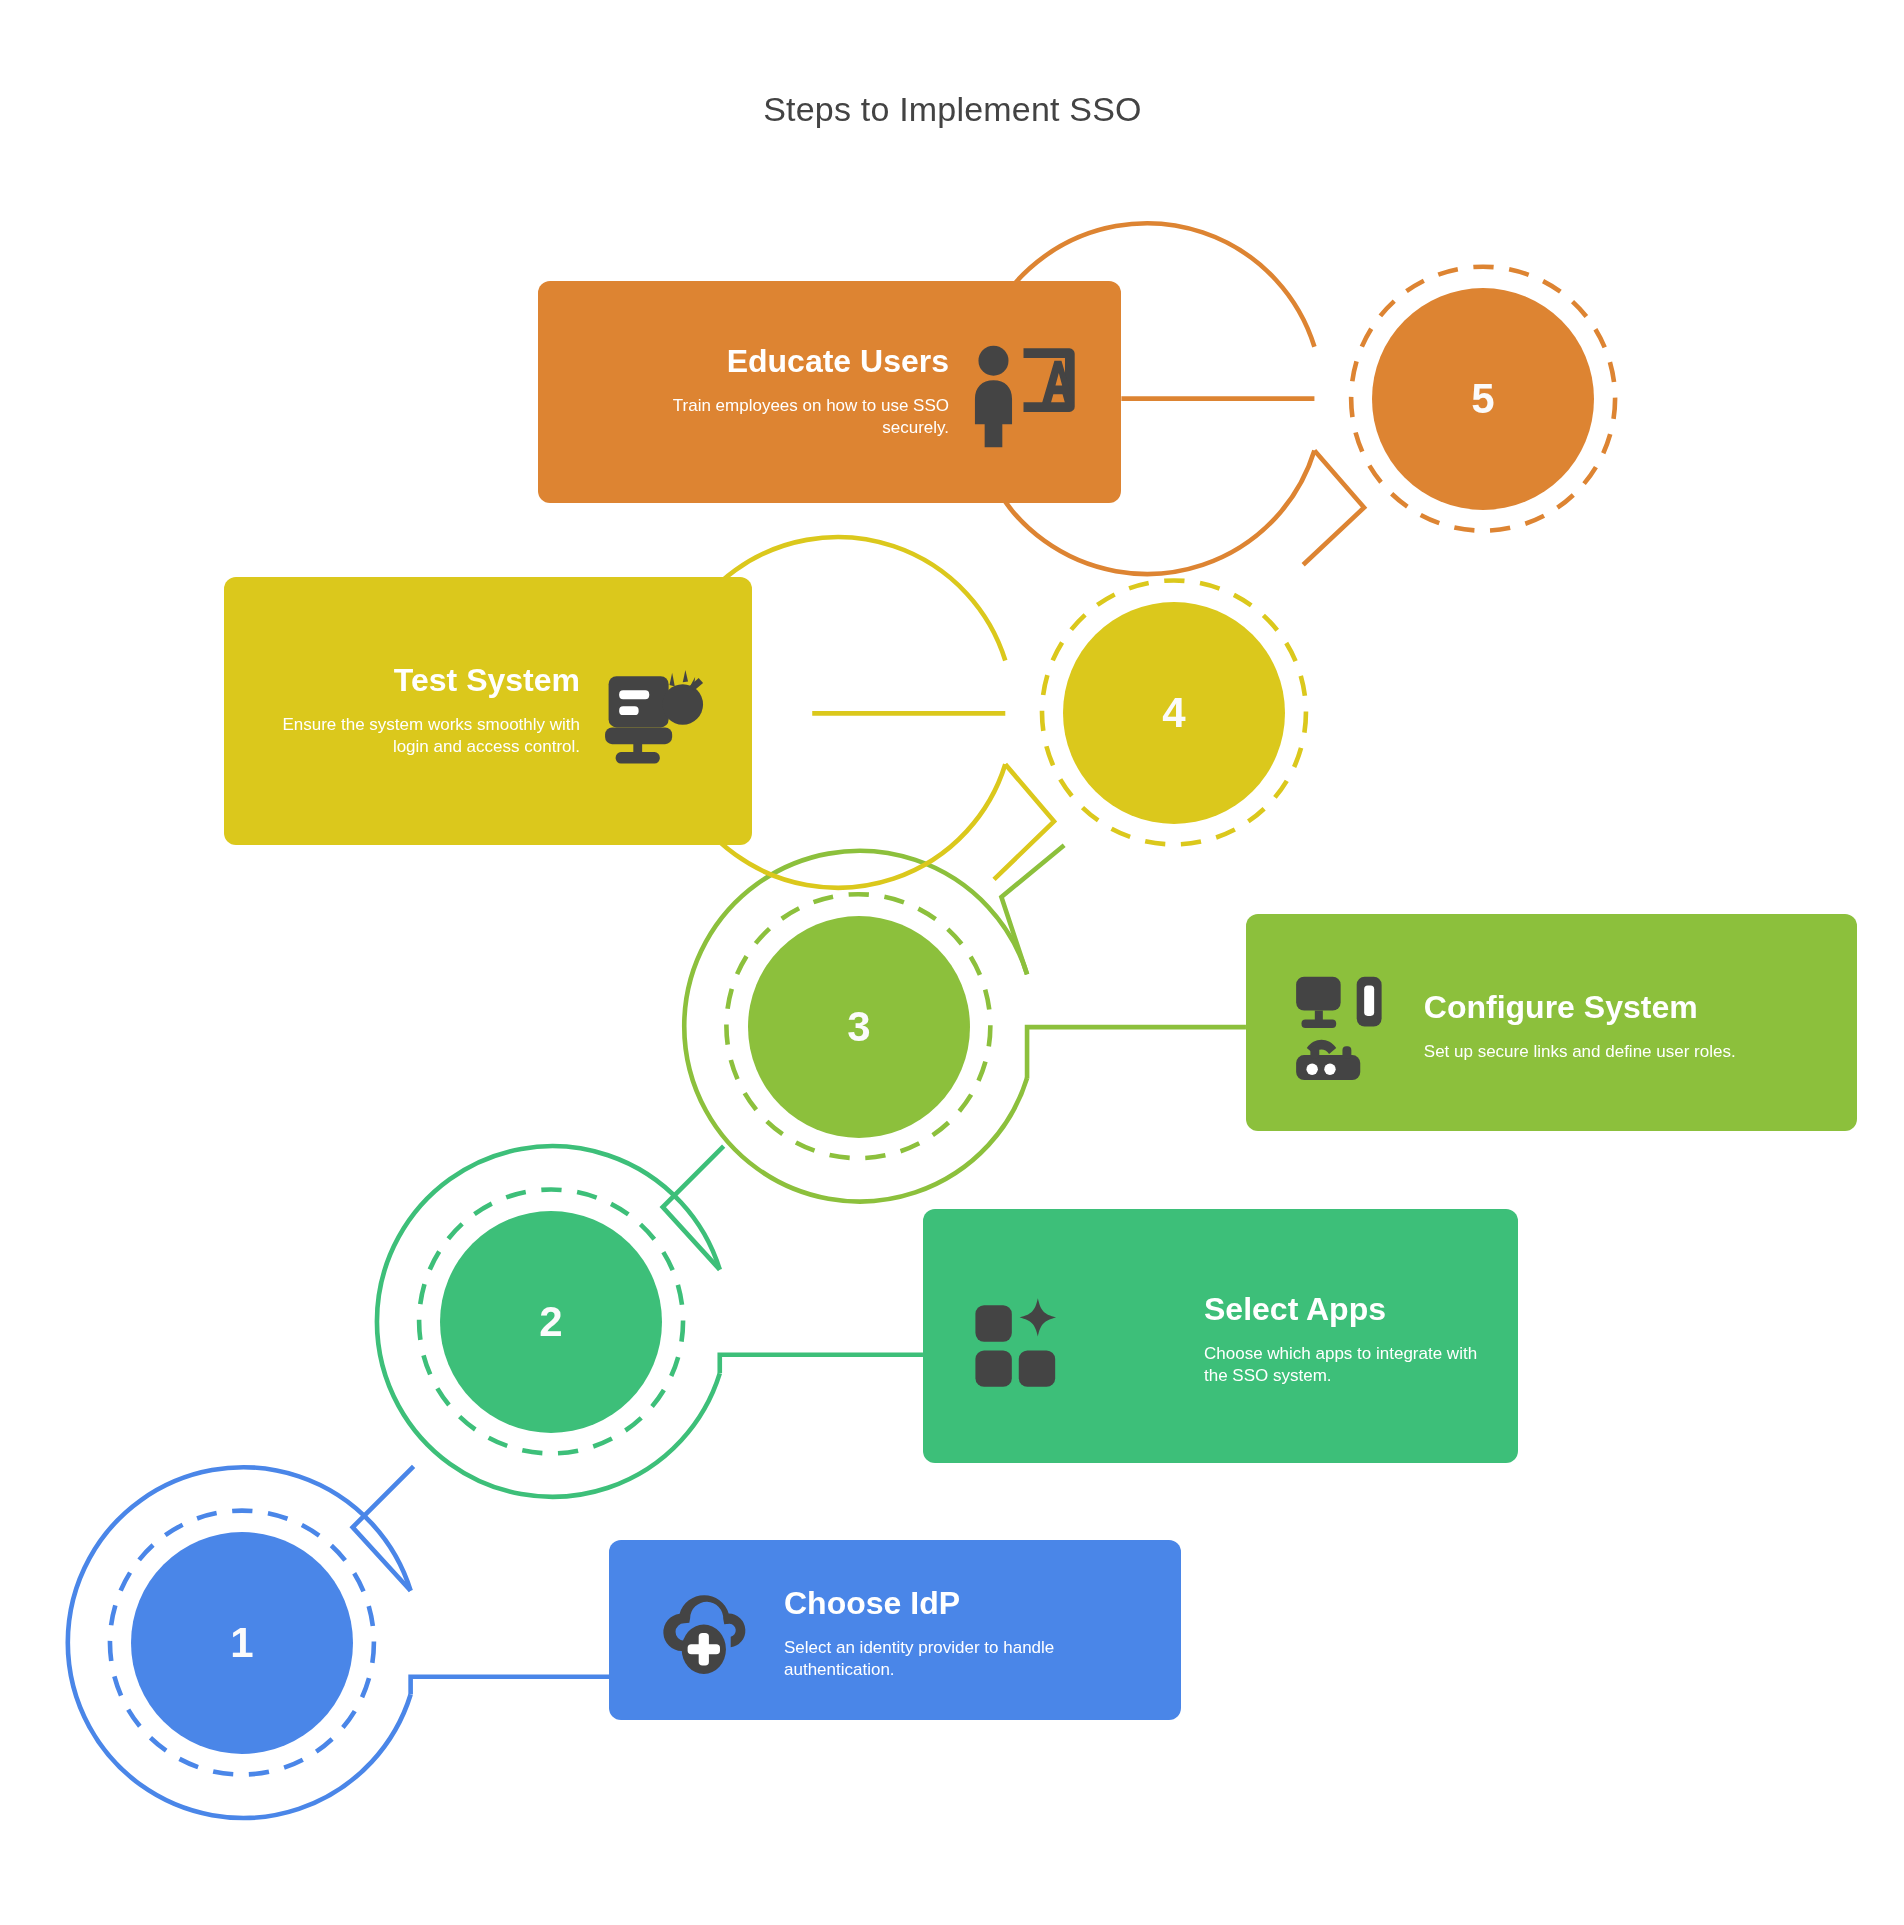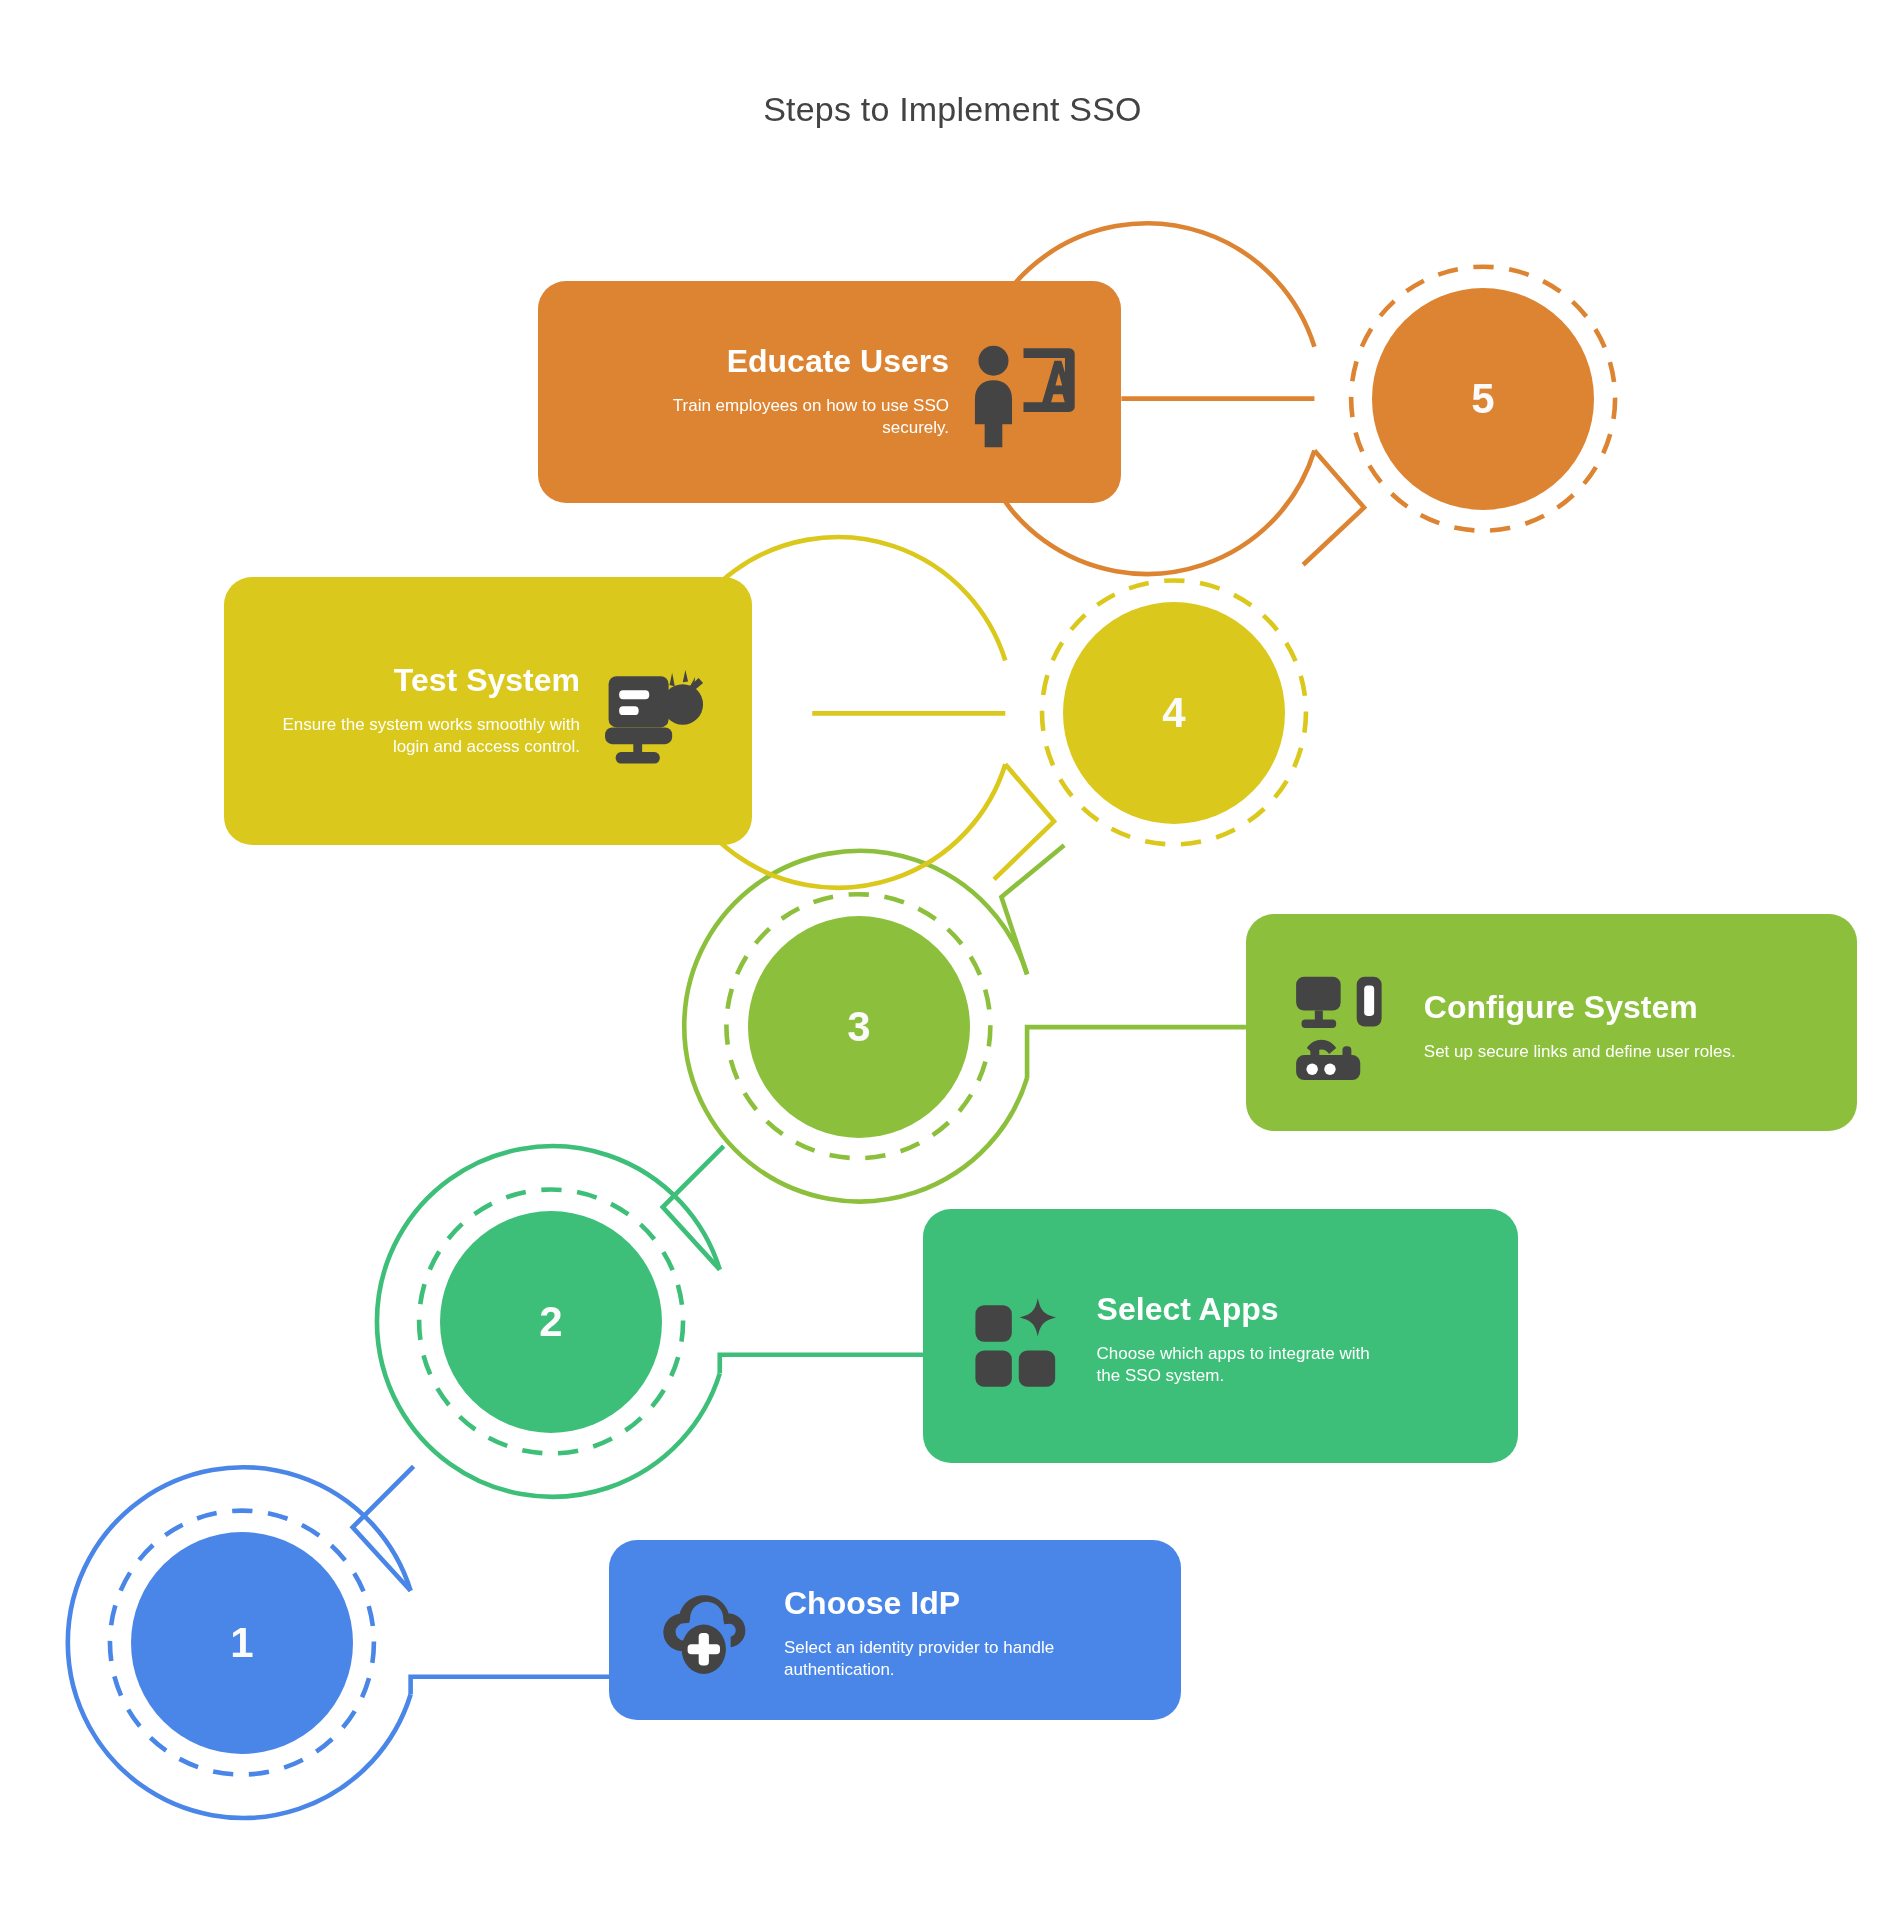--- a/index.html
+++ b/index.html
@@ -19,21 +19,21 @@
     font-weight: 400;
     color: #434343;
     letter-spacing: 0.2px;
   }
 
   
   #connector-layer { position:absolute; left:0; top:0; width:1905px; height:1925px; }
 
   .step-card {
     position: absolute;
-    border-radius: 28px;
+    border-radius: 12px;
     display: flex;
     align-items: center;
     padding: 31px 37px;
     z-index: 4;
   }
   .card-text { display: flex; flex-direction: column; }
   .card-title {
     color: #ffffff;
     font-weight: bold;
     font-size: 32px;
@@ -131,21 +131,21 @@
         <rect x="28" y="33.5" width="6" height="19" rx="2.2" fill="#fff"></rect>
         <rect x="21.5" y="40" width="19" height="6" rx="2.2" fill="#fff"></rect>
       </svg>
     </div>
     <div class="card-text">
       <div class="card-title">Choose IdP</div>
       <div class="card-desc" style="max-width:369px;">Select an identity provider to handle authentication.</div>
     </div>
   </div>
 
-  <div class="step-card align-left" style="left:923px; top:1209px; width:595px; height:254px; background:#3dbf79;">
+  <div class="step-card align-left" style="left:923px; top:1209px; width:595px; height:254px; background:#3dbf79;justify-content:space-between;">
     <div class="card-icon" style="width:120px;height:120px;margin-right:16.6px;">
       <svg viewBox="0 0 64 64" width="111" height="111" fill="#444444">
         <rect x="6" y="14" width="21" height="21" rx="5"></rect>
         <rect x="6" y="40" width="21" height="21" rx="5"></rect>
         <rect x="31" y="40" width="21" height="21" rx="5"></rect>
         <path d="M42 10c1.6 7.3 3.6 9.3 10.5 11-6.9 1.7-8.9 3.7-10.5 11-1.6-7.3-3.6-9.3-10.5-11C38.4 19.3 40.4 17.3 42 10z"></path>
       </svg>
     </div>
     <div class="card-text">
       <div class="card-title">Select Apps</div>

